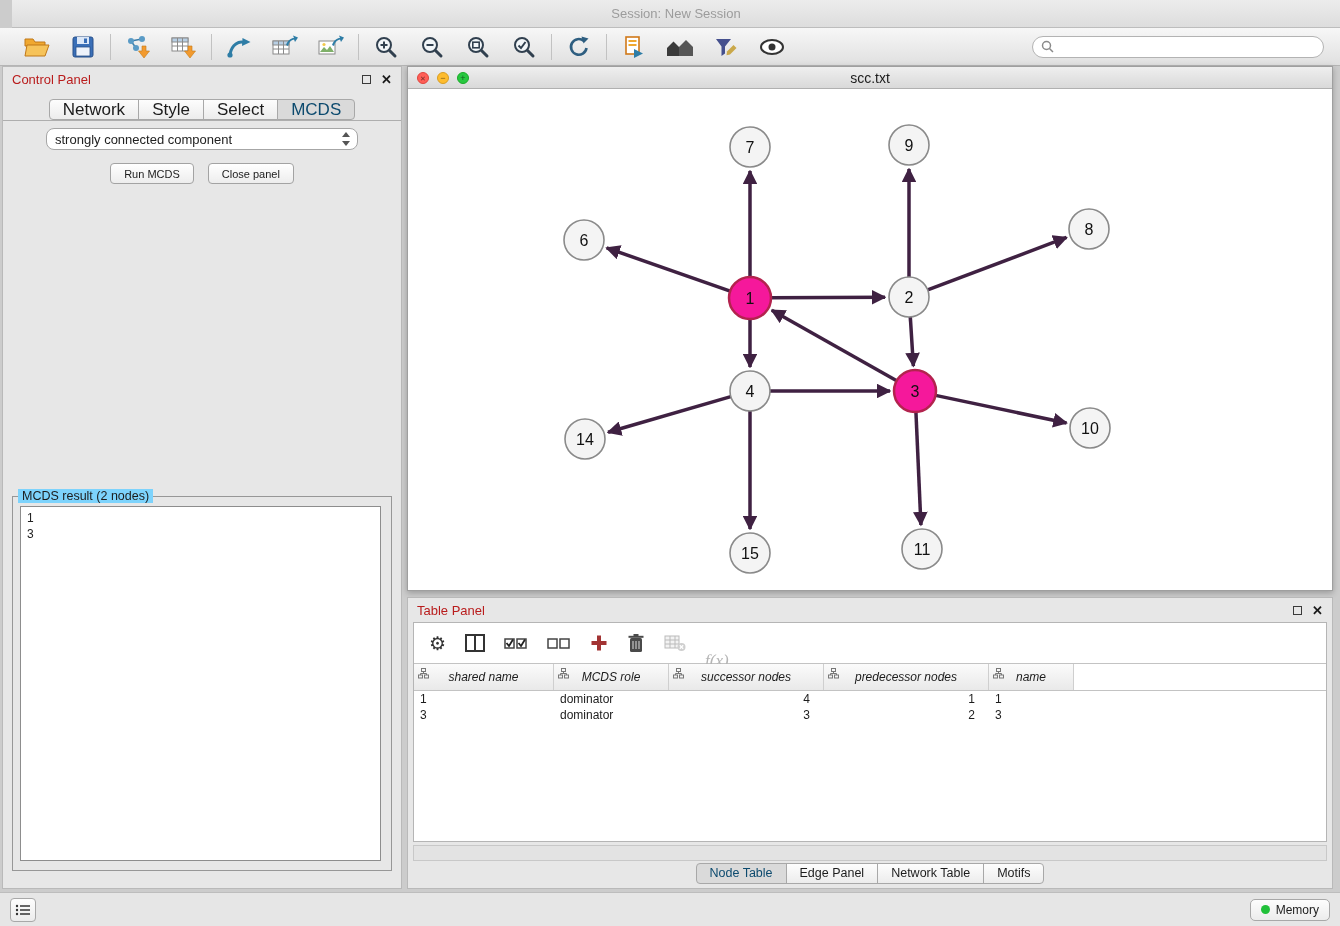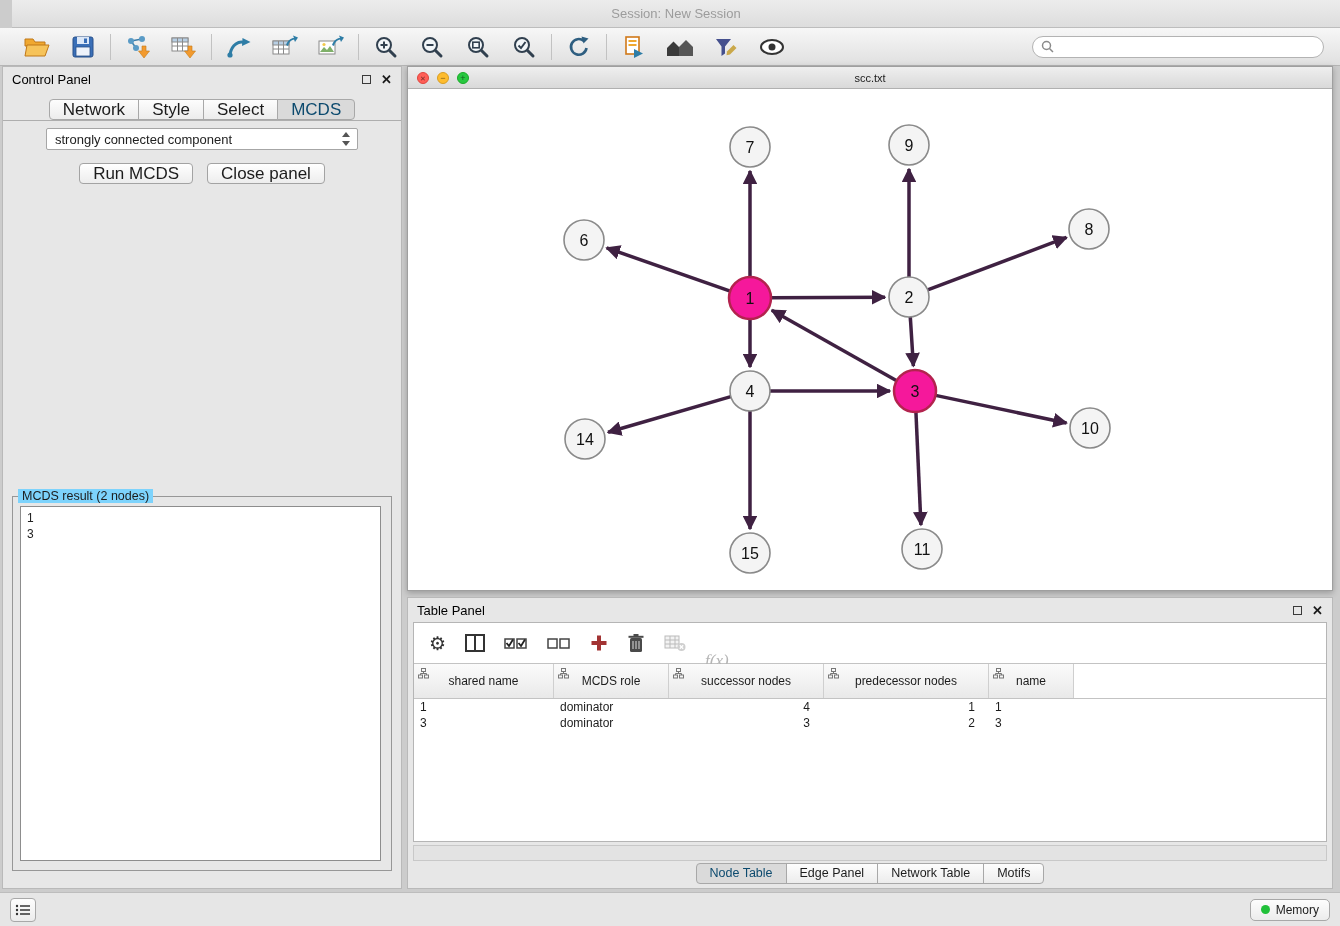--- a/index.html
+++ b/index.html
@@ -39,21 +39,21 @@
     display:flex; align-items:center; padding:0 8px; gap:5px;
   }
   .search-field input {
     border:none; outline:none; flex:1; font-size:12px;
     font-family:"Liberation Sans", sans-serif; background:transparent;
   }
 
   
   .panel-header {
     height:24px; display:flex; align-items:center;
-    padding:0 9px; font-size:13px; color:#000000;
+    padding:0 9px; font-size:13px; color:#b91c1c;
   }
   .panel-header .spacer { flex:1; }
   .icon-float {
     width:9px; height:9px; border:1.5px solid #3a3a3a; display:inline-block; margin-right:10px;
   }
   .icon-close { font-size:13px; font-weight:bold; color:#1a1a1a; line-height:1; }
   .icon-close::before { content:"✕"; }
 
   
   .control-panel {
@@ -69,34 +69,34 @@
     background:linear-gradient(#fdfdfd,#ececec);
     border:1px solid #a8a8a8; margin-left:-1px; color:#1c1c1c;
     cursor:default; text-align:center;
   }
   .tab:first-child { border-top-left-radius:4px; border-bottom-left-radius:4px; margin-left:0; }
   .tab:last-child { border-top-right-radius:4px; border-bottom-right-radius:4px; }
   .tab.active { background:#dadada; color:#0c4a6e; }
   .cp-opt-label { text-align:center; margin-top:19px; font-size:13px; }
   .dropdown {
     margin:7px auto 0; width:312px; height:22px; background:#fff;
-    border:1px solid #a6a6a6; border-radius:2px;
+    border:1px solid #a6a6a6; border-radius:8px;
     display:flex; align-items:center; padding:0 4px 0 8px;
     font-size:13px;
   }
   .dropdown .dd-value { flex:1; }
   .stepper { width:13px; height:16px; position:relative; }
   .stepper::before, .stepper::after {
     content:""; position:absolute; left:2px; border-left:4.5px solid transparent; border-right:4.5px solid transparent;
   }
   .stepper::before { top:1px; border-bottom:5px solid #555; }
   .stepper::after  { bottom:1px; border-top:5px solid #555; }
   .cp-buttons { display:flex; justify-content:center; gap:14px; margin-top:13px; }
   .btn {
-    height:21px; padding:0 13px; font-size:17px;
+    height:21px; padding:0 13px; font-size:11px;
     font-family:"Liberation Sans", sans-serif;
     background:linear-gradient(#ffffff,#ededed);
     border:1px solid #a3a3a3; border-radius:4px; color:#1c1c1c; cursor:default;
   }
   .result-group {
     position:absolute; left:9px; right:9px; top:429px; bottom:17px;
     border:1px solid #979797;
   }
   .result-group .group-label {
     position:absolute; top:-8px; left:5px; background:#7dd3fc;
@@ -110,21 +110,21 @@
 
   
   .network-window {
     position:absolute; left:407px; top:66px; width:926px; height:525px;
     background:#fff; border:1px solid #9f9f9f;
     box-shadow:0 2px 6px rgba(0,0,0,.25);
   }
   .nw-titlebar {
     height:22px; background:linear-gradient(#efefef,#d9d9d9);
     border-bottom:1px solid #b0b0b0; position:relative;
-    text-align:center; line-height:22px; font-size:11px; color:#1c1c1c;
+    text-align:center; line-height:22px; font-size:14px; color:#1c1c1c;
   }
   .traffic { position:absolute; left:9px; top:5px; display:flex; gap:8px; }
   .light {
     width:12px; height:12px; border-radius:50%;
     font-size:9px; line-height:11px; text-align:center; color:rgba(0,0,0,.55);
   }
   .light.red    { background:#ff5f57; border:1px solid #e0443e; }
   .light.yellow { background:#febc2e; border:1px solid #d89e24; }
   .light.green  { background:#28c840; border:1px solid #1aab29; }
   .light.red::after    { content:"✕"; font-size:7px; }
@@ -138,21 +138,21 @@
     background:#e7e7e7; border:1px solid #b9b9b9;
   }
   .tp-body {
     position:absolute; left:5px; right:5px; top:24px; bottom:46px;
     background:#fff; border:1px solid #b5b5b5; overflow:hidden;
   }
   .tp-toolbar { height:40px; display:flex; align-items:center; gap:19px; padding:0 15px; }
   .tp-icon { display:flex; align-items:center; justify-content:center; cursor:default; }
   .gear-glyph { font-size:19px; color:#333; line-height:1; }
   .fx { font-family:"Liberation Serif", serif; font-style:italic; font-size:17px; color:#b4b4b4;margin-top:35px; }
-  .thead { display:flex; height:36px; border-top:1px solid #c3c3c3; border-bottom:1px solid #c3c3c3; }
+  .thead { display:flex; height:28px; border-top:1px solid #c3c3c3; border-bottom:1px solid #c3c3c3;font-style:italic; }
   .th {
     background:linear-gradient(#fbfbfb,#e9e9e9);
     border-right:1px solid #cfcfcf;
     display:flex; align-items:center; justify-content:center;
     font-size:12px; color:#1c1c1c; position:relative;
   }
   .th .sort-ic { position:absolute; left:4px; top:4px; }
   .trow { display:flex; height:16px; font-size:12px; color:#1c1c1c; }
   .td { padding:1px 6px; white-space:nowrap; overflow:hidden; }
   .td.r { text-align:right; padding-right:14px; }

